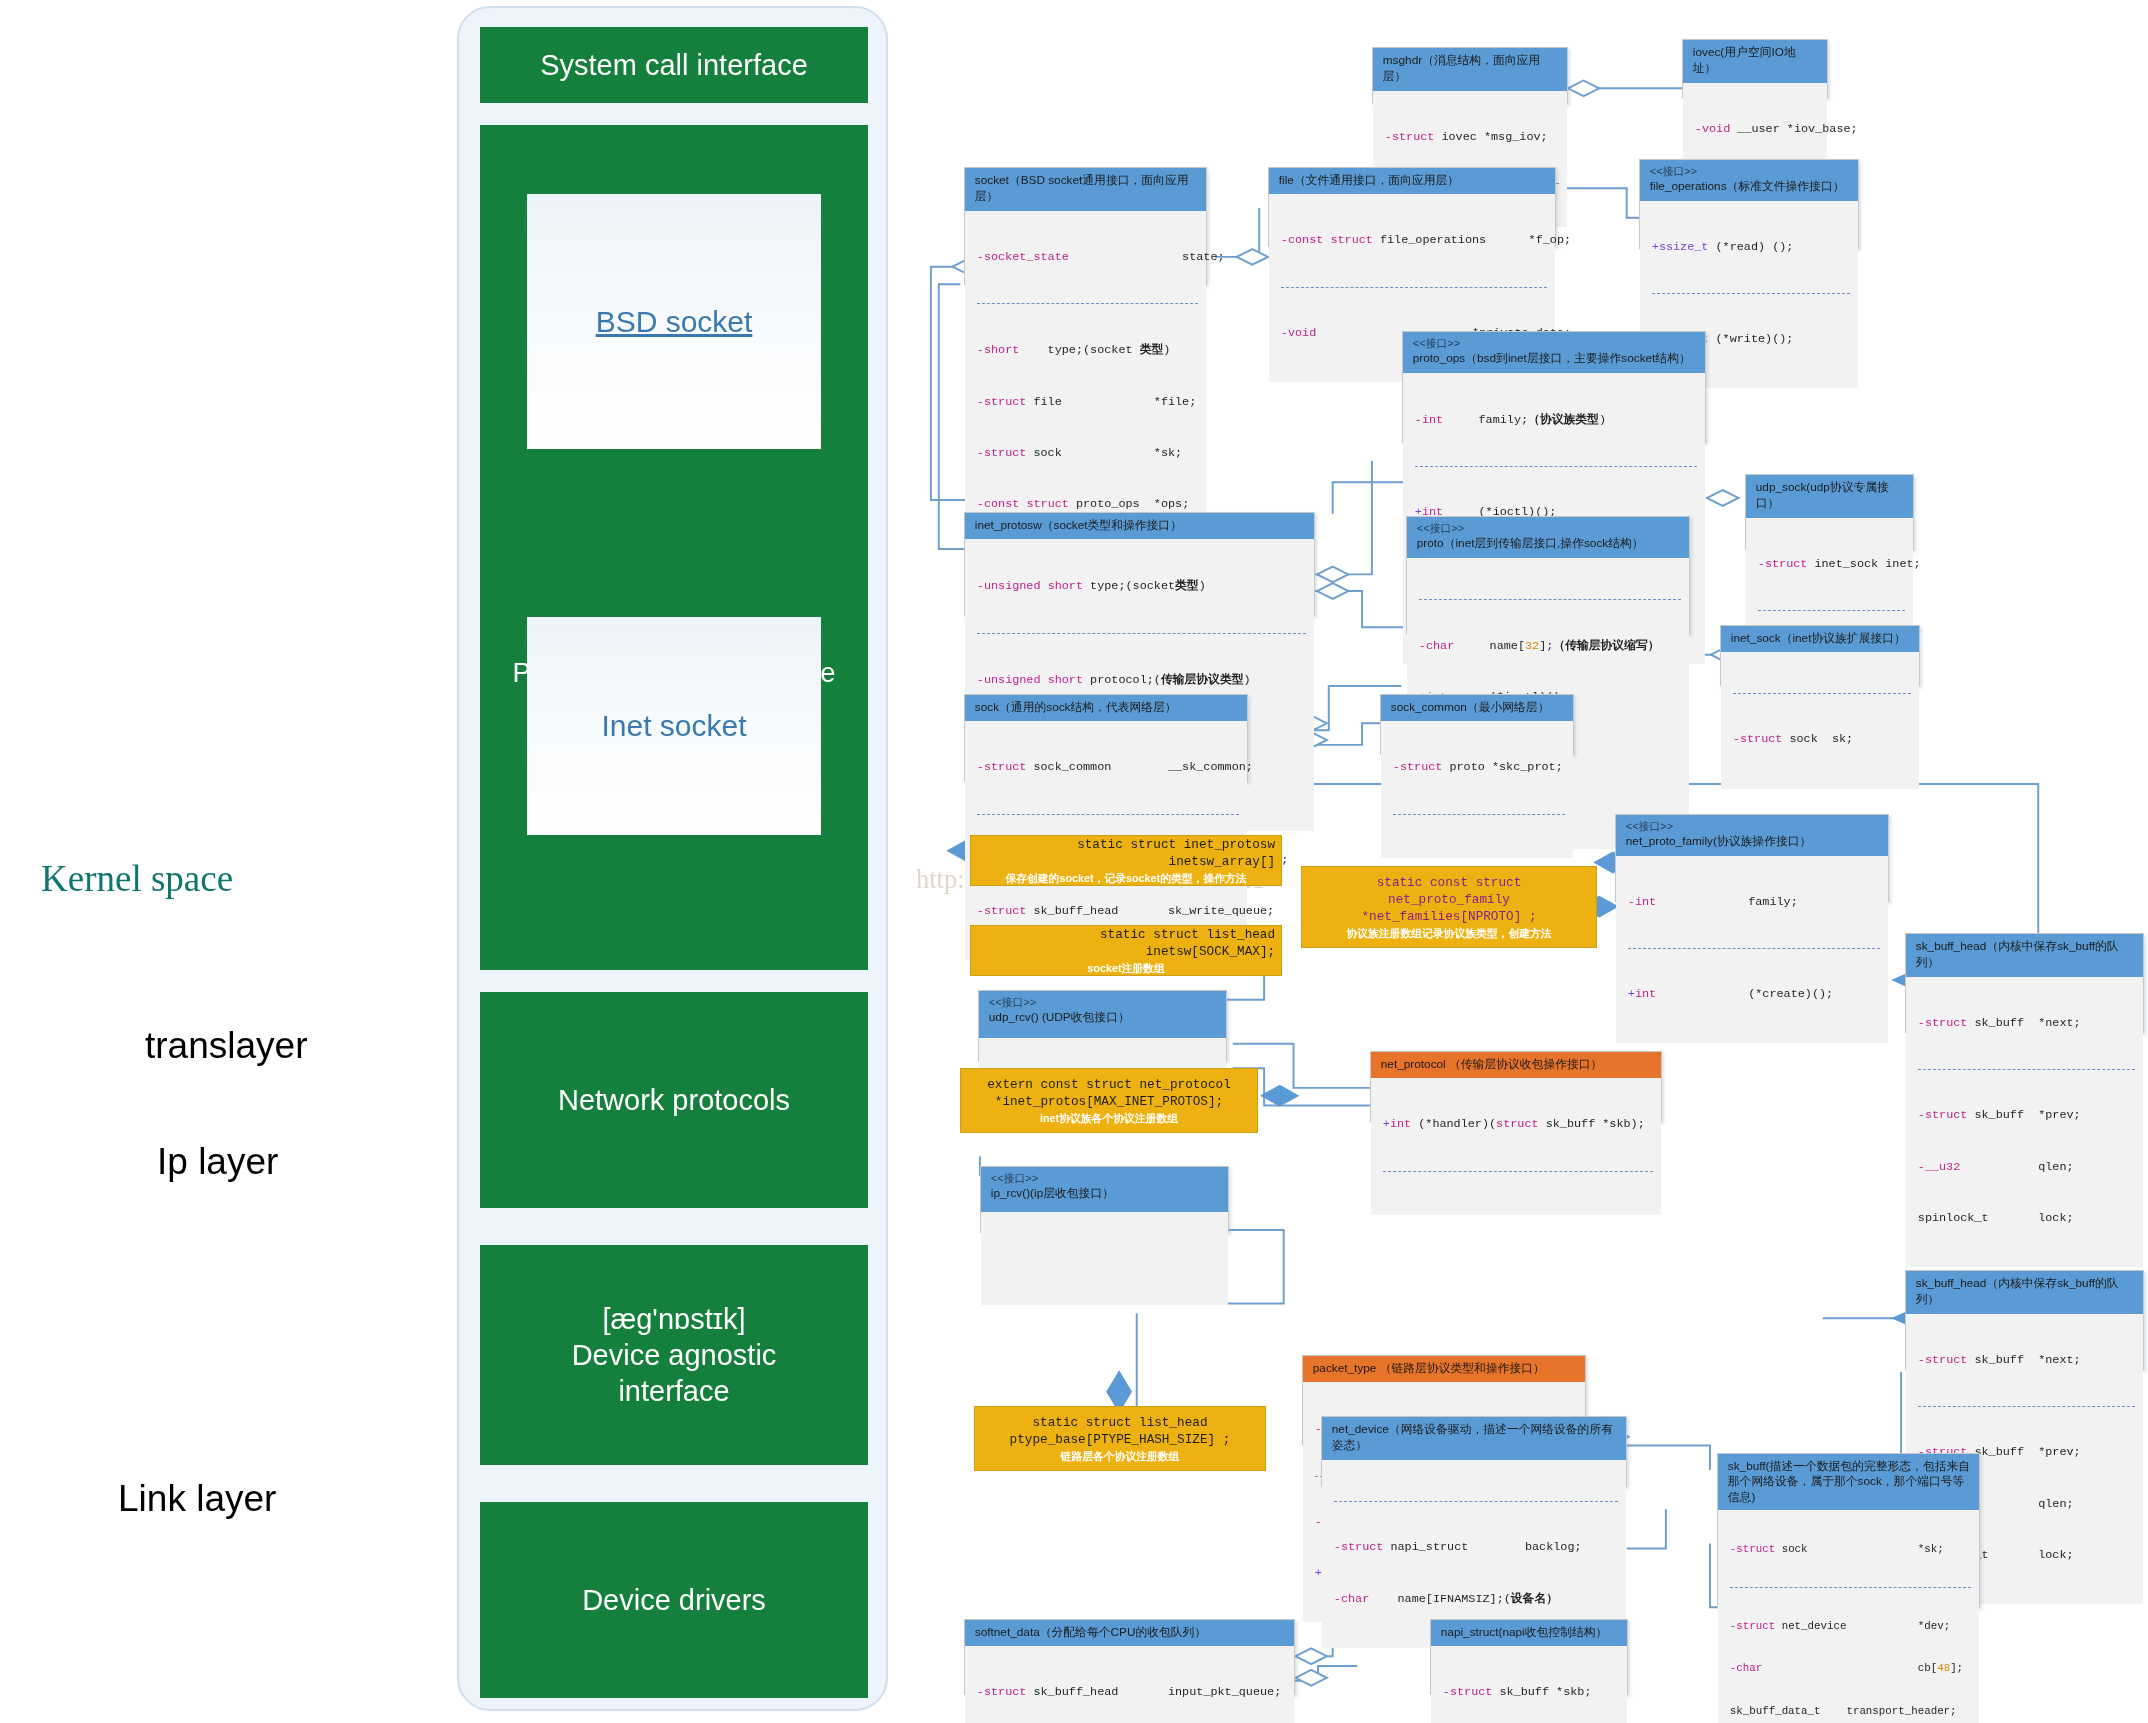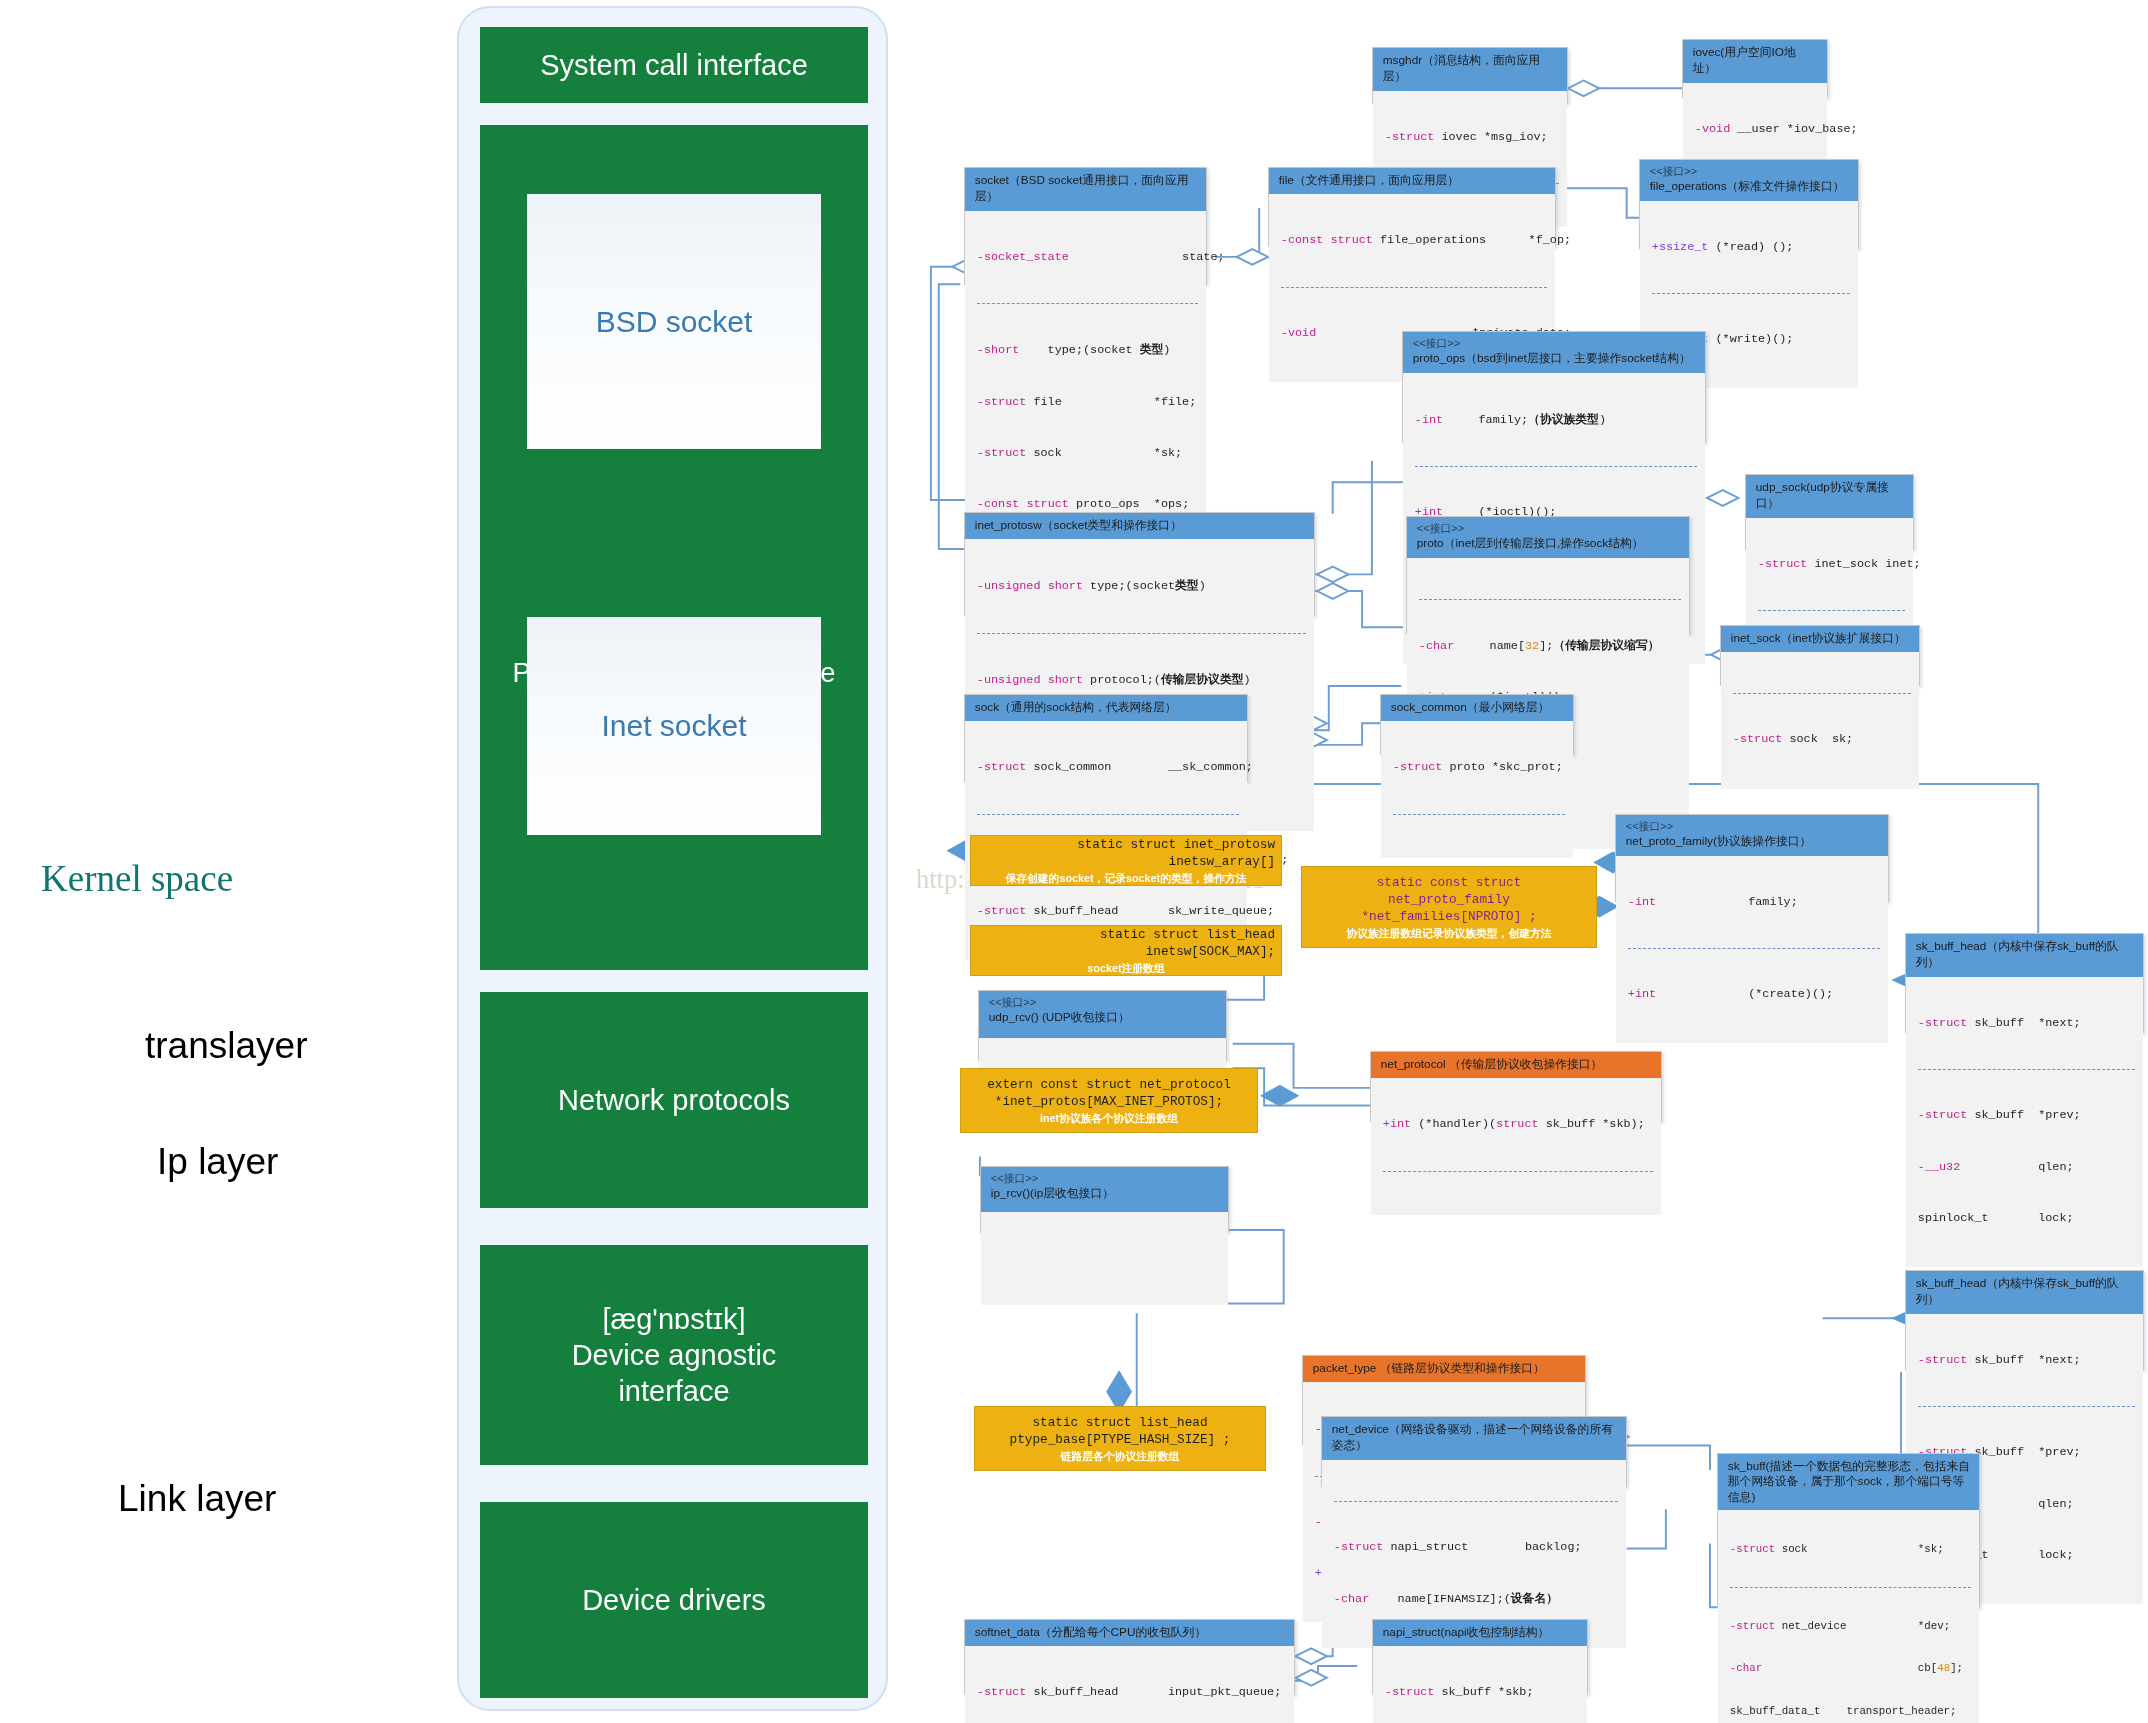--- a/index.html
+++ b/index.html
@@ -188,21 +188,21 @@
   <div class="stack-frame" style="left:457px;top:5.9px;width:431px;height:1705px;"></div>
 
   <div class="stack-box" style="left:480px;top:27.4px;width:388px;height:76px;">
     <span>System call interface</span>
   </div>
 
   <div class="stack-box" style="left:480px;top:125px;width:388px;height:845px;align-items:flex-start;justify-content:flex-start;">
     <div class="stack-label-mid" style="top:531px;left:0;">Protocol agnostic interface</div>
   </div>
 
-  <div class="stack-inner" style="left:527px;top:194px;width:294px;height:255px;">
+  <div class="stack-inner" style="left:527px;top:194px;width:294px;height:255px;text-decoration:underline;">
     <span>BSD socket</span>
   </div>
 
   <div class="stack-inner" style="left:527px;top:617px;width:294px;height:218px;">
     <span>Inet socket</span>
   </div>
 
   <div class="stack-box" style="left:480px;top:992px;width:388px;height:216px;">
     <span>Network protocols</span>
   </div>
@@ -477,21 +477,21 @@
     <div class="hdr">
       <span class="cn">softnet_data（分配给每个CPU的收包队列）</span>
     </div>
     <div class="body">
       <span class="row"><span class="kw-priv">-<span class="kw-priv">struct</span></span> sk_buff_head       input_pkt_queue;</span>
       
       
     </div>
   </div>
 
-  <div class="uml" style="left:1372px;top:1619px;width:216px;height:76px;">
+  <div class="uml" style="left:1430px;top:1619px;width:198px;height:76px;">
     <div class="hdr">
       <span class="cn">napi_struct(napi收包控制结构）</span>
     </div>
     <div class="body">
       <span class="row"><span class="kw-priv">-<span class="kw-priv">struct</span></span> sk_buff *skb;</span>
       
       
     </div>
   </div>
 

